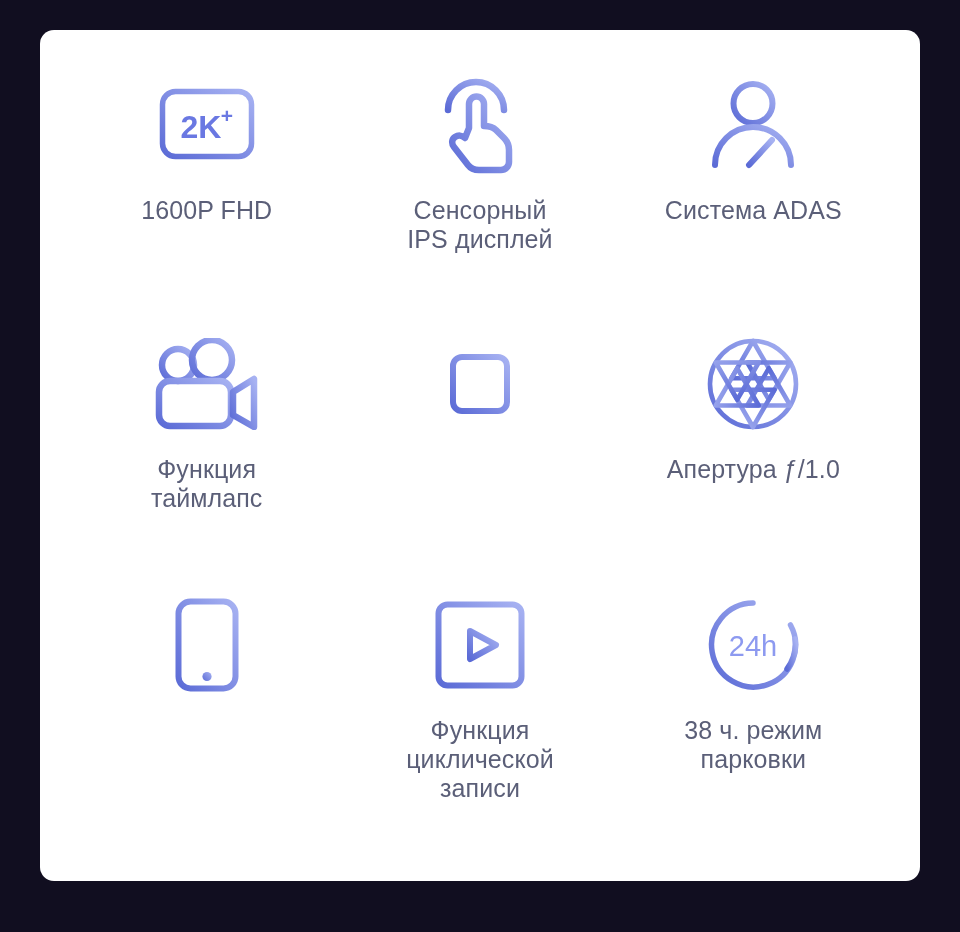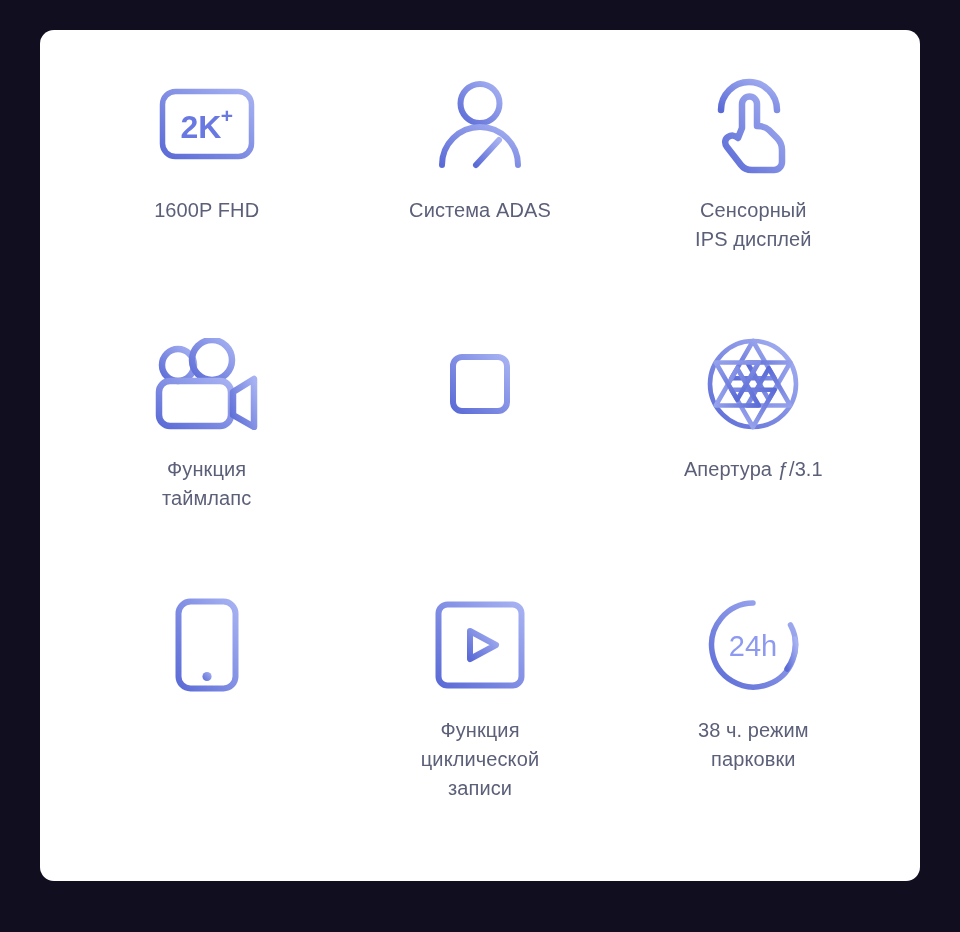--- a/index.html
+++ b/index.html
@@ -50,21 +50,21 @@
     align-items: center;
     justify-content: center;
   }
   .icon-wrap svg {
     display: block;
   }
   .feature-label {
     margin-top: 16px;
     text-align: center;
     color: #5b5f78;
-    font-size: 20px;
+    font-size: 25px;
     line-height: 29px;
     letter-spacing: 0.1px;
     white-space: pre-line;
     font-family: "Liberation Sans", sans-serif;
   }
   
   .row2 .icon-wrap { height: 110px; }
   .row3 .icon-wrap { height: 110px; }
 </style>
 </head>
@@ -86,53 +86,53 @@
             <rect x="3.5" y="3.5" width="89" height="65" rx="13" ry="13" fill="none" stroke="url(#g1)" stroke-width="5.5"></rect>
             <text x="42" y="50" text-anchor="middle" font-family="Liberation Sans, sans-serif" font-size="32" font-weight="bold" fill="#6a78e2">2K</text>
             <text x="68" y="35" text-anchor="middle" font-family="Liberation Sans, sans-serif" font-size="21" font-weight="bold" fill="#6a78e2">+</text>
           </svg>
         </div>
         <div class="feature-label">1600P FHD</div>
       </div>
 
       <div class="feature-cell row1">
         <div class="icon-wrap">
-          <svg width="94" height="94" viewBox="0 0 94 94">
-            <defs>
-              <linearGradient id="g2" x1="1" y1="0" x2="0" y2="1">
-                <stop offset="0" stop-color="#a7b2f2"></stop>
-                <stop offset="1" stop-color="#5b6bd6"></stop>
-              </linearGradient>
-            </defs>
-            <circle cx="47" cy="26.5" r="19.5" fill="none" stroke="url(#g2)" stroke-width="6"></circle>
-            <path d="M9 88 A38 38 0 0 1 85 88" fill="none" stroke="url(#g2)" stroke-width="6" stroke-linecap="round"></path>
-            <line x1="43" y1="88" x2="66" y2="63" stroke="url(#g2)" stroke-width="6" stroke-linecap="round"></line>
-          </svg>
-        </div>
-        <div class="feature-label">Система ADAS</div>
-      </div>
-
-      <div class="feature-cell row1">
-        <div class="icon-wrap">
           <svg width="80" height="100" viewBox="0 0 80 100">
             <defs>
               <linearGradient id="g3" x1="1" y1="0" x2="0" y2="1">
                 <stop offset="0" stop-color="#a7b2f2"></stop>
                 <stop offset="1" stop-color="#5b6bd6"></stop>
               </linearGradient>
             </defs>
             <path d="M8 36 A28 28 0 0 1 64 36" fill="none" stroke="url(#g3)" stroke-width="6.5" stroke-linecap="round"></path>
             <path d="M29 54 L29 30 a7.5 7.5 0 0 1 15 0 L44 52
                      c6 0 9 1 12 4 l8 8 c4 4 5 7 5 12 l0 12
                      a8 8 0 0 1 -8 8 l-22 0 c-5 0 -8 -1 -11 -5
                      L14 73 c-3 -4 -2 -8 1 -10 3 -2 7 -2 10 1 Z" fill="none" stroke="url(#g3)" stroke-width="6.5" stroke-linejoin="round" stroke-linecap="round"></path>
           </svg>
         </div>
         <div class="feature-label">Сенсорный
 IPS дисплей</div>
+      </div>
+
+      <div class="feature-cell row1">
+        <div class="icon-wrap">
+          <svg width="94" height="94" viewBox="0 0 94 94">
+            <defs>
+              <linearGradient id="g2" x1="1" y1="0" x2="0" y2="1">
+                <stop offset="0" stop-color="#a7b2f2"></stop>
+                <stop offset="1" stop-color="#5b6bd6"></stop>
+              </linearGradient>
+            </defs>
+            <circle cx="47" cy="26.5" r="19.5" fill="none" stroke="url(#g2)" stroke-width="6"></circle>
+            <path d="M9 88 A38 38 0 0 1 85 88" fill="none" stroke="url(#g2)" stroke-width="6" stroke-linecap="round"></path>
+            <line x1="43" y1="88" x2="66" y2="63" stroke="url(#g2)" stroke-width="6" stroke-linecap="round"></line>
+          </svg>
+        </div>
+        <div class="feature-label">Система ADAS</div>
       </div>
 
       <div class="feature-cell row2">
         <div class="icon-wrap">
           <svg width="106" height="92" viewBox="0 0 106 92">
             <defs>
               <linearGradient id="g4" x1="1" y1="0" x2="0" y2="1">
                 <stop offset="0" stop-color="#a7b2f2"></stop>
                 <stop offset="1" stop-color="#5b6bd6"></stop>
               </linearGradient>
@@ -194,21 +194,21 @@
                 <path d="M47 4 L25.5 41.2 L68.5 41.2 Z" transform="rotate(0 47 47)"></path>
                 <path d="M47 4 L25.5 41.2 L68.5 41.2 Z" transform="rotate(60 47 47)"></path>
                 <path d="M47 4 L25.5 41.2 L68.5 41.2 Z" transform="rotate(120 47 47)"></path>
                 <path d="M47 4 L25.5 41.2 L68.5 41.2 Z" transform="rotate(180 47 47)"></path>
                 <path d="M47 4 L25.5 41.2 L68.5 41.2 Z" transform="rotate(240 47 47)"></path>
                 <path d="M47 4 L25.5 41.2 L68.5 41.2 Z" transform="rotate(300 47 47)"></path>
               </g>
             </g>
           </svg>
         </div>
-        <div class="feature-label">Апертура ƒ/3.1</div>
+        <div class="feature-label">Апертура ƒ/1.0</div>
       </div>
 
       <div class="feature-cell row3">
         <div class="icon-wrap">
           <svg width="64" height="94" viewBox="0 0 64 94">
             <defs>
               <linearGradient id="g7" x1="1" y1="0" x2="0" y2="1">
                 <stop offset="0" stop-color="#a7b2f2"></stop>
                 <stop offset="1" stop-color="#5b6bd6"></stop>
               </linearGradient>

